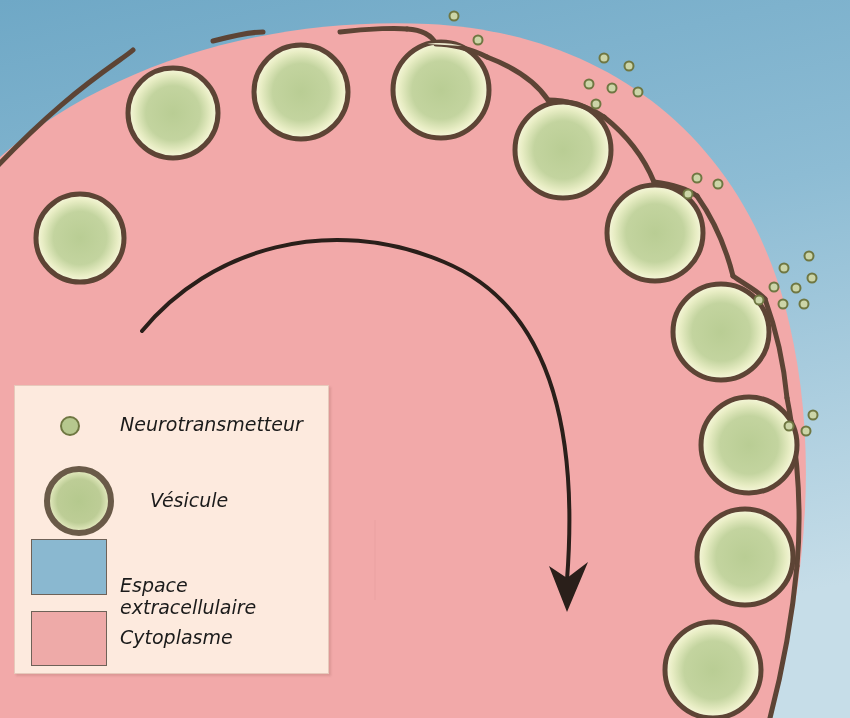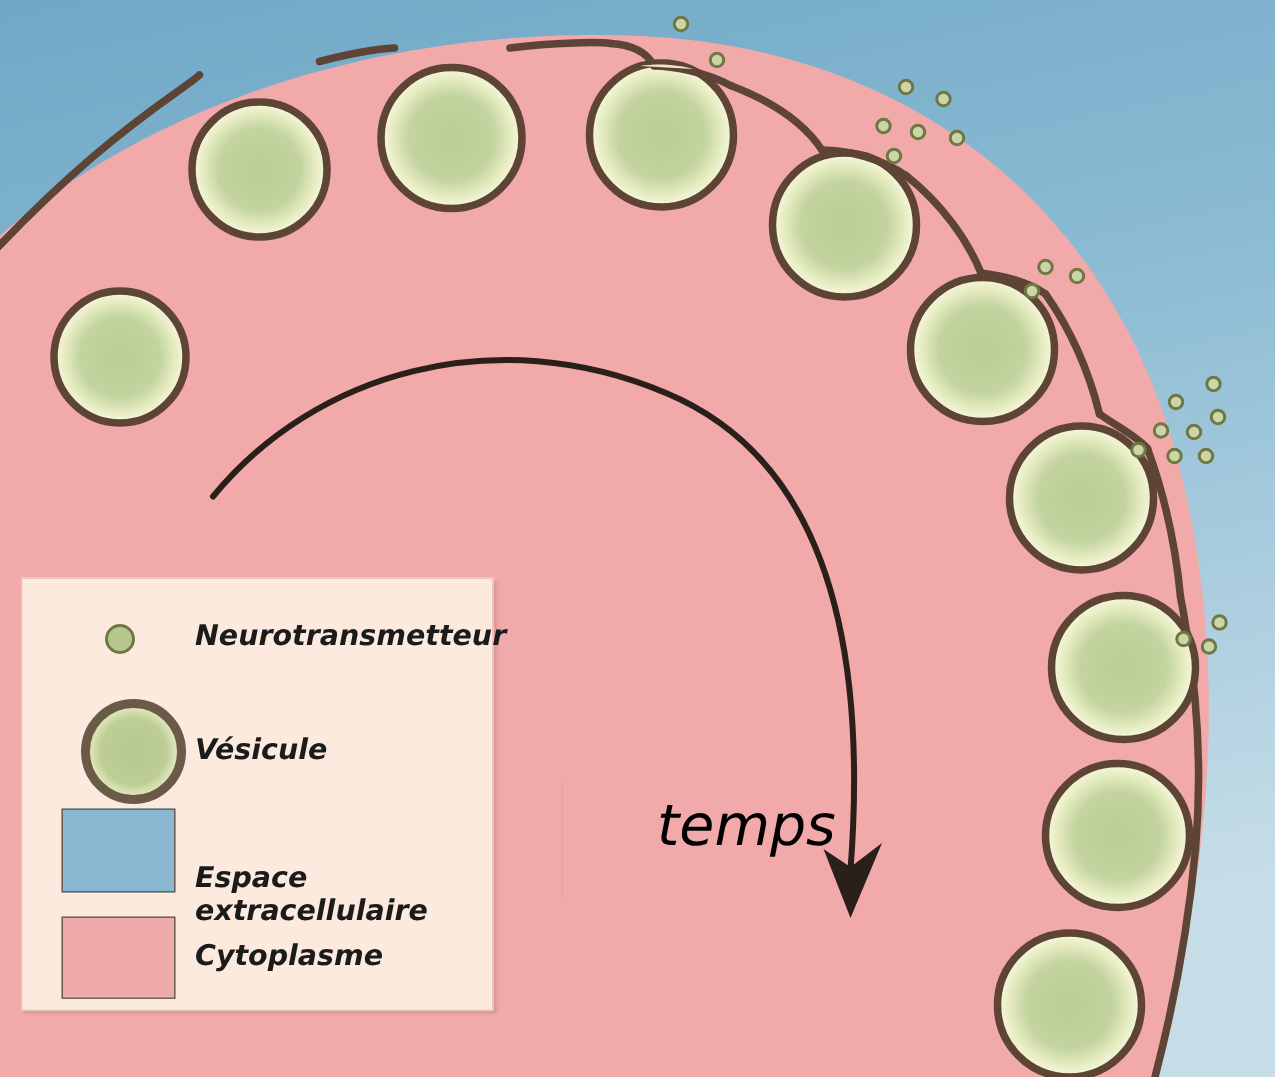--- a/index.html
+++ b/index.html
@@ -12,21 +12,21 @@
   #scene{position:absolute;left:0;top:0;width:850px;height:718px;}
   .legend-box{
     position:absolute;
     left:14px;top:385px;
     width:313px;height:287px;
     background:#fdeade;
     border:1px solid #e7c9bb;
     box-shadow:2px 2px 2px rgba(120,70,60,0.18);
   }
   .legend-rows{
-    position:absolute;left:10px;top:0;width:100%;height:100%;font-weight:bold;
+    position:absolute;left:0;top:0;width:100%;height:100%;
   }
   .legend-row{position:absolute;left:0;width:100%;}
   .legend-label{
     position:absolute;
     font-family:"DejaVu Sans", sans-serif;
     font-style:italic;
     font-size:19px;
     color:#1b1b1b;
     line-height:22px;
     left:105px;
@@ -179,21 +179,20 @@
       <circle cx="789" cy="426" r="4.5"></circle>
       <circle cx="806" cy="431" r="4.5"></circle>
     </g>
 
     <g>
       <path d="M 142,331 C 210,248 330,214 444,262 C 540,302 580,410 567,580" fill="none" stroke="#2a1f1a" stroke-width="4" stroke-linecap="round"></path>
       <path d="M 567,612 L 549,566 L 567,578 L 588,562 Z" fill="#2a1f1a" stroke="none"></path>
     </g>
   </svg>
 
-  <div class="temps-label">temps</div>
 
   <div class="legend-box">
     <div class="legend-rows">
 
       <div class="legend-row" style="top:0;">
         <svg style="position:absolute;left:40px;top:25px;" width="30" height="30" viewBox="0 0 30 30">
           <circle cx="15" cy="15" r="9" fill="#b6c78e" stroke="#6f7742" stroke-width="2"></circle>
         </svg>
         <div class="legend-label" style="top:27px;">Neurotransmetteur</div>
       </div>
@@ -203,21 +202,21 @@
           <defs>
             <radialGradient id="legVes" cx="50%" cy="50%" r="55%">
               <stop offset="0%" stop-color="#b5c98e"></stop>
               <stop offset="62%" stop-color="#bdcd96"></stop>
               <stop offset="86%" stop-color="#e5ebc0"></stop>
               <stop offset="100%" stop-color="#f8f8de"></stop>
             </radialGradient>
           </defs>
           <circle cx="50" cy="50" r="32" fill="url(#legVes)" stroke="#6a5a48" stroke-width="6"></circle>
         </svg>
-        <div class="legend-label" style="top:103px;">Vésicule</div>
+        <div class="legend-label" style="top:103px;margin-left:30px;">Vésicule</div>
       </div>
 
       <div class="legend-row" style="top:0;">
         <div class="sw" id="sw-extra" style="left:16px;top:153px;width:74px;height:54px;background:#8ab8d0;"></div>
         <div class="legend-label" style="top:150px;margin-top:38px;">Espace
 extracellulaire</div>
       </div>
 
       <div class="legend-row" style="top:0;">
         <div class="sw" id="sw-cyto" style="left:16px;top:225px;width:74px;height:53px;background:#eeaaa8;"></div>

